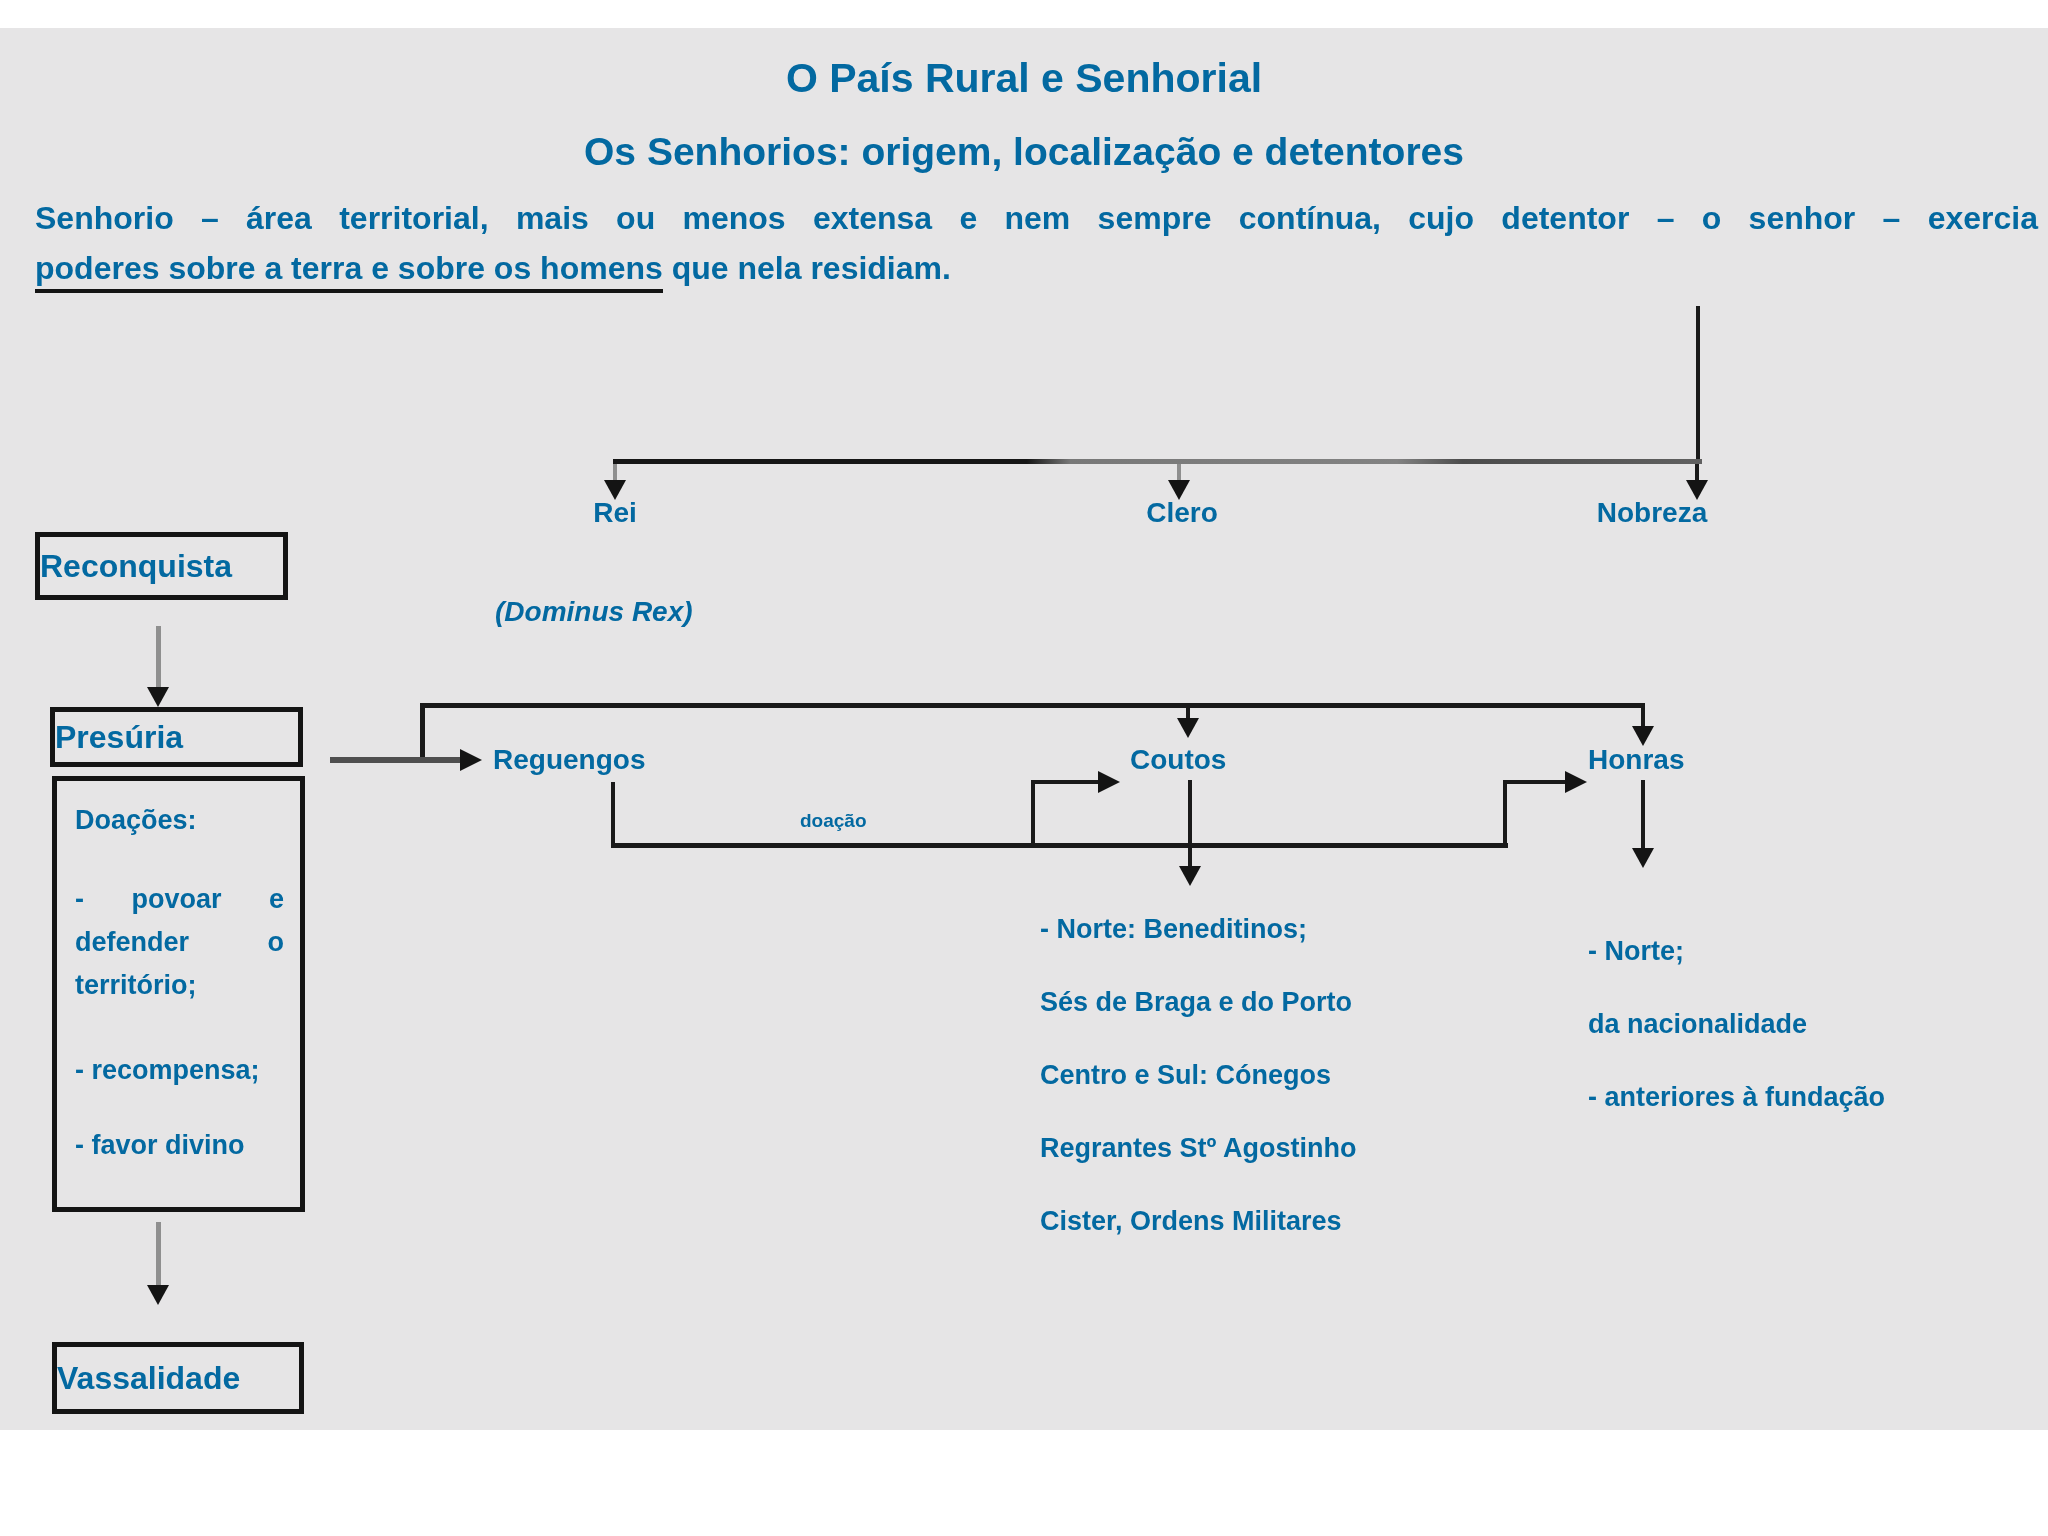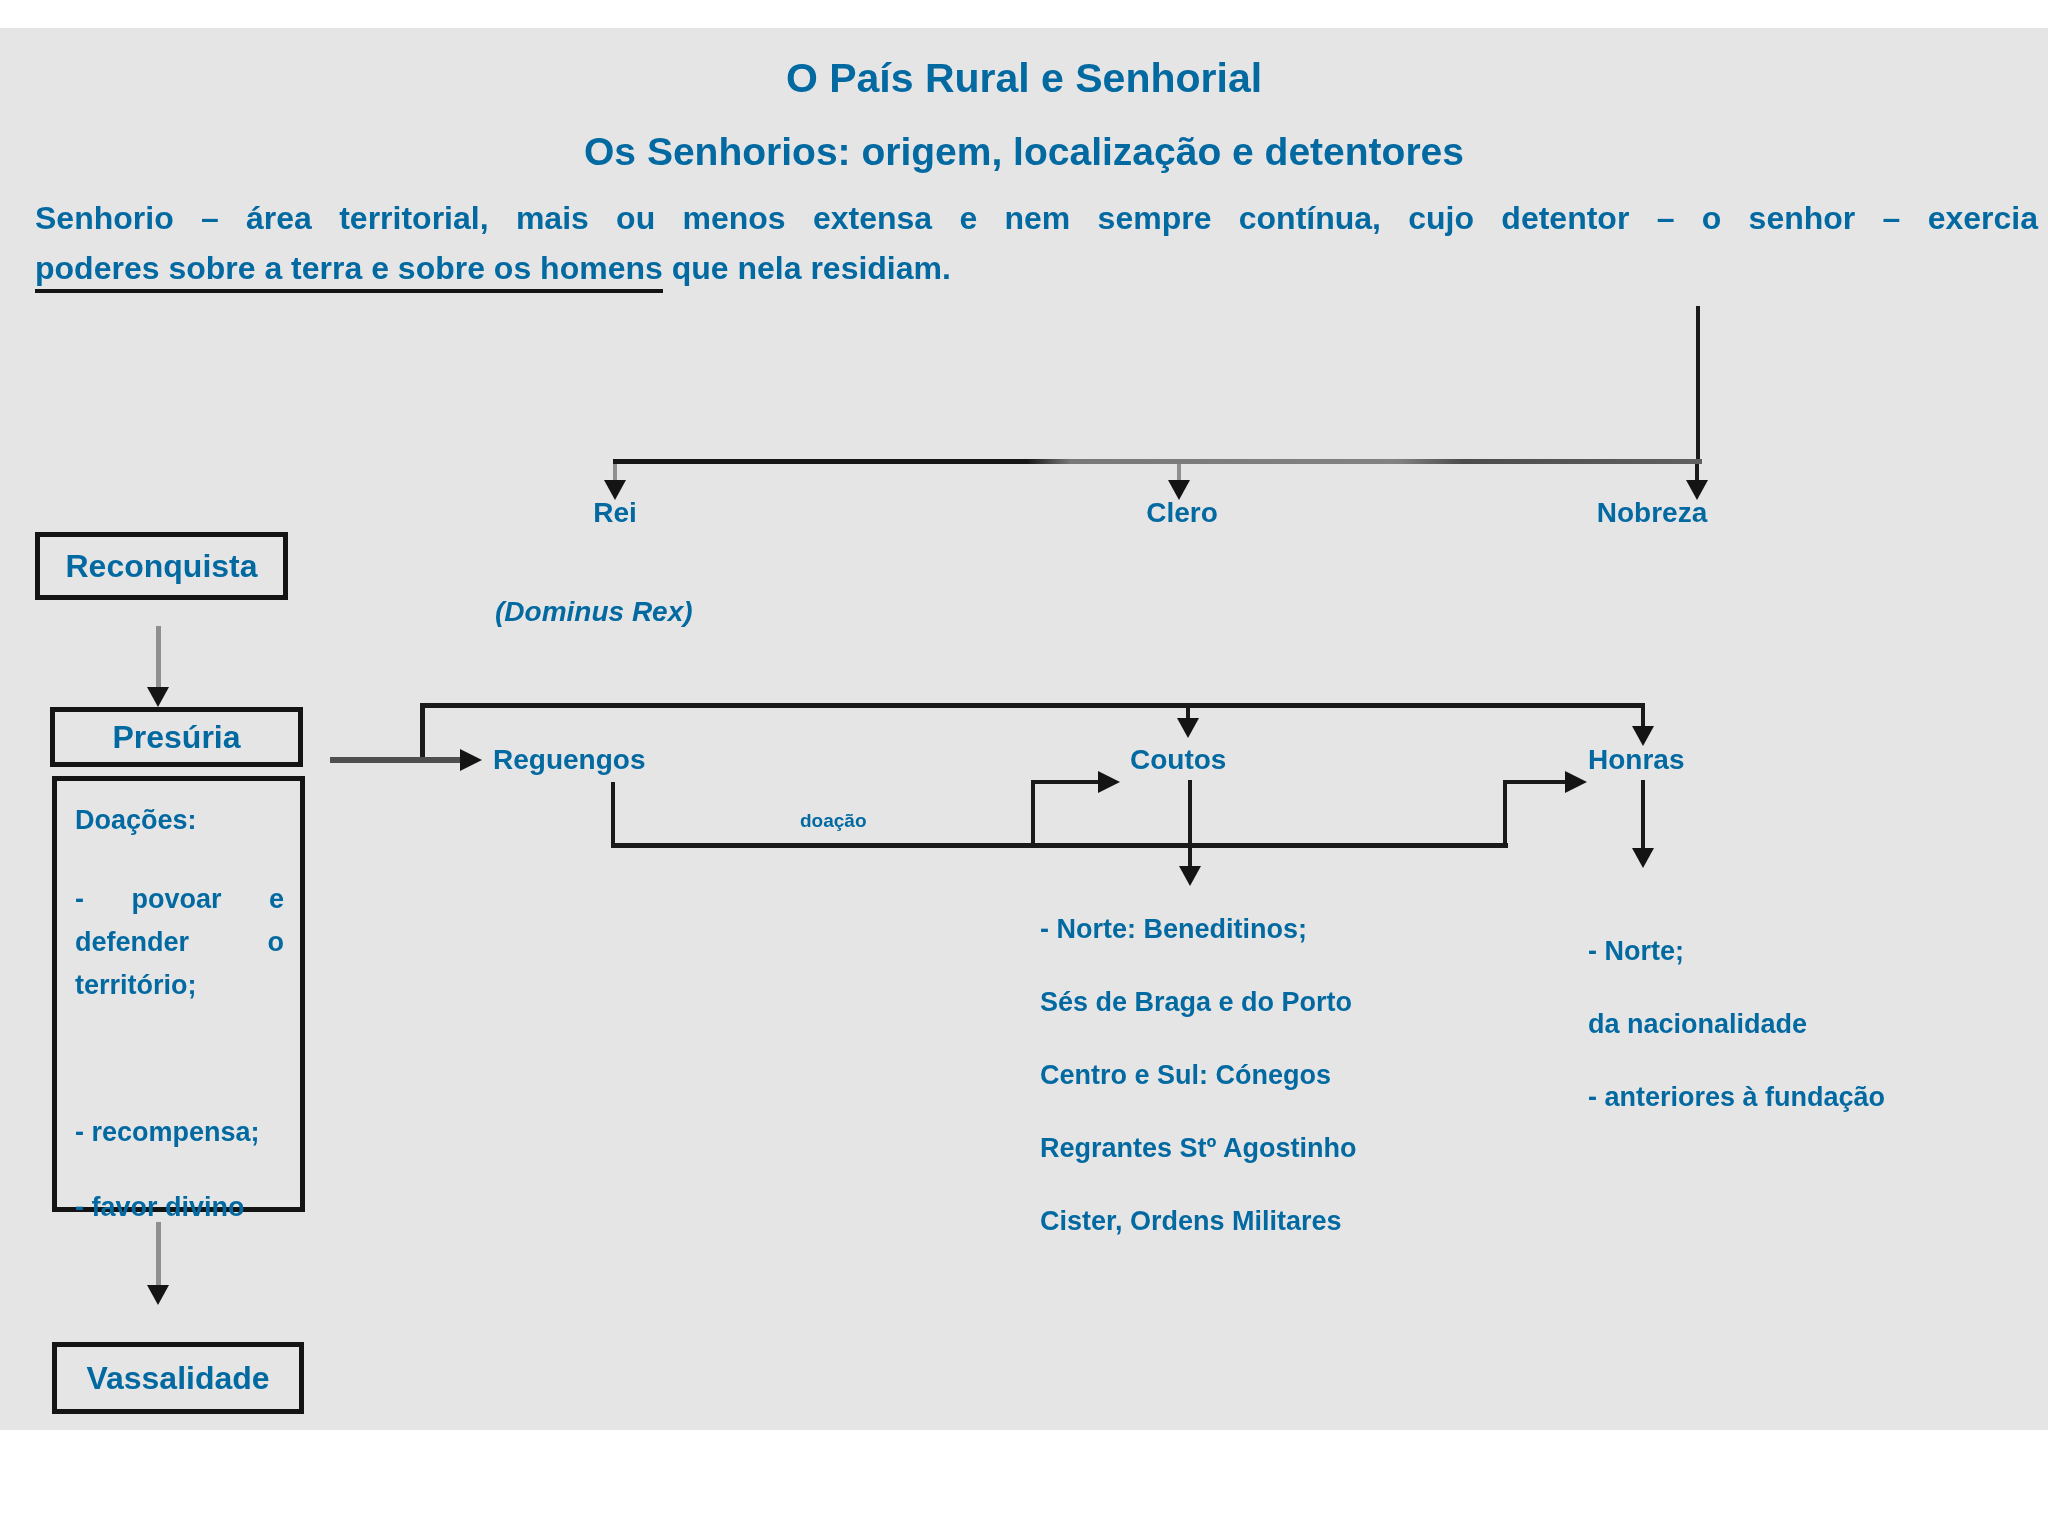--- a/index.html
+++ b/index.html
@@ -9,21 +9,21 @@
   .abs{position:absolute;}
   .ctr{text-align:center;}
   .hline,.vline{position:absolute;background:#1a1a1a;}
   .gray{background:#8f8f8f;}
   .dark{background:#4f4f4f;}
   .ah-d{position:absolute;width:0;height:0;border-left:11px solid transparent;
         border-right:11px solid transparent;border-top:20px solid #141414;}
   .ah-r{position:absolute;width:0;height:0;border-top:11px solid transparent;
         border-bottom:11px solid transparent;border-left:22px solid #141414;}
   .box{position:absolute;border:5px solid #141414;box-sizing:border-box;
-       display:flex;align-items:center;justify-content:center;font-size:32px;}
+       display:flex;align-items:center;justify-content:flex-start;font-size:32px;}
   .nodelabel{position:absolute;font-size:28px;white-space:nowrap;}
   .listcol{position:absolute;font-size:27px;line-height:73px;white-space:nowrap;}
   .u{border-bottom:4px solid #141414;padding-bottom:3px;}
   .jrow{display:flex;justify-content:space-between;}
 </style>
 </head>
 <body>
 
 <div id="stage">
   <div id="panel"></div>
@@ -67,21 +67,21 @@
       <div class="jrow" style="margin-top:36px;">
         <span>-</span>
         <span>povoar</span>
         <span>e</span>
       </div>
       <div class="jrow">
         <span>defender</span>
         <span>o</span>
       </div>
       <div>território;</div>
-      <div style="margin-top:104px;">- recompensa;</div>
+      <div style="margin-top:42px;">- recompensa;</div>
       <div style="margin-top:32px;">- favor divino</div>
     </div>
   </div>
 
   <div class="vline gray" style="left:156px;top:1222px;width:5px;height:64px;"></div>
   <div class="ah-d" style="left:147px;top:1285px;"></div>
 
   <div class="box" style="left:52px;top:1342px;width:252px;height:72px;">
       <span>Vassalidade</span>
     </div>

